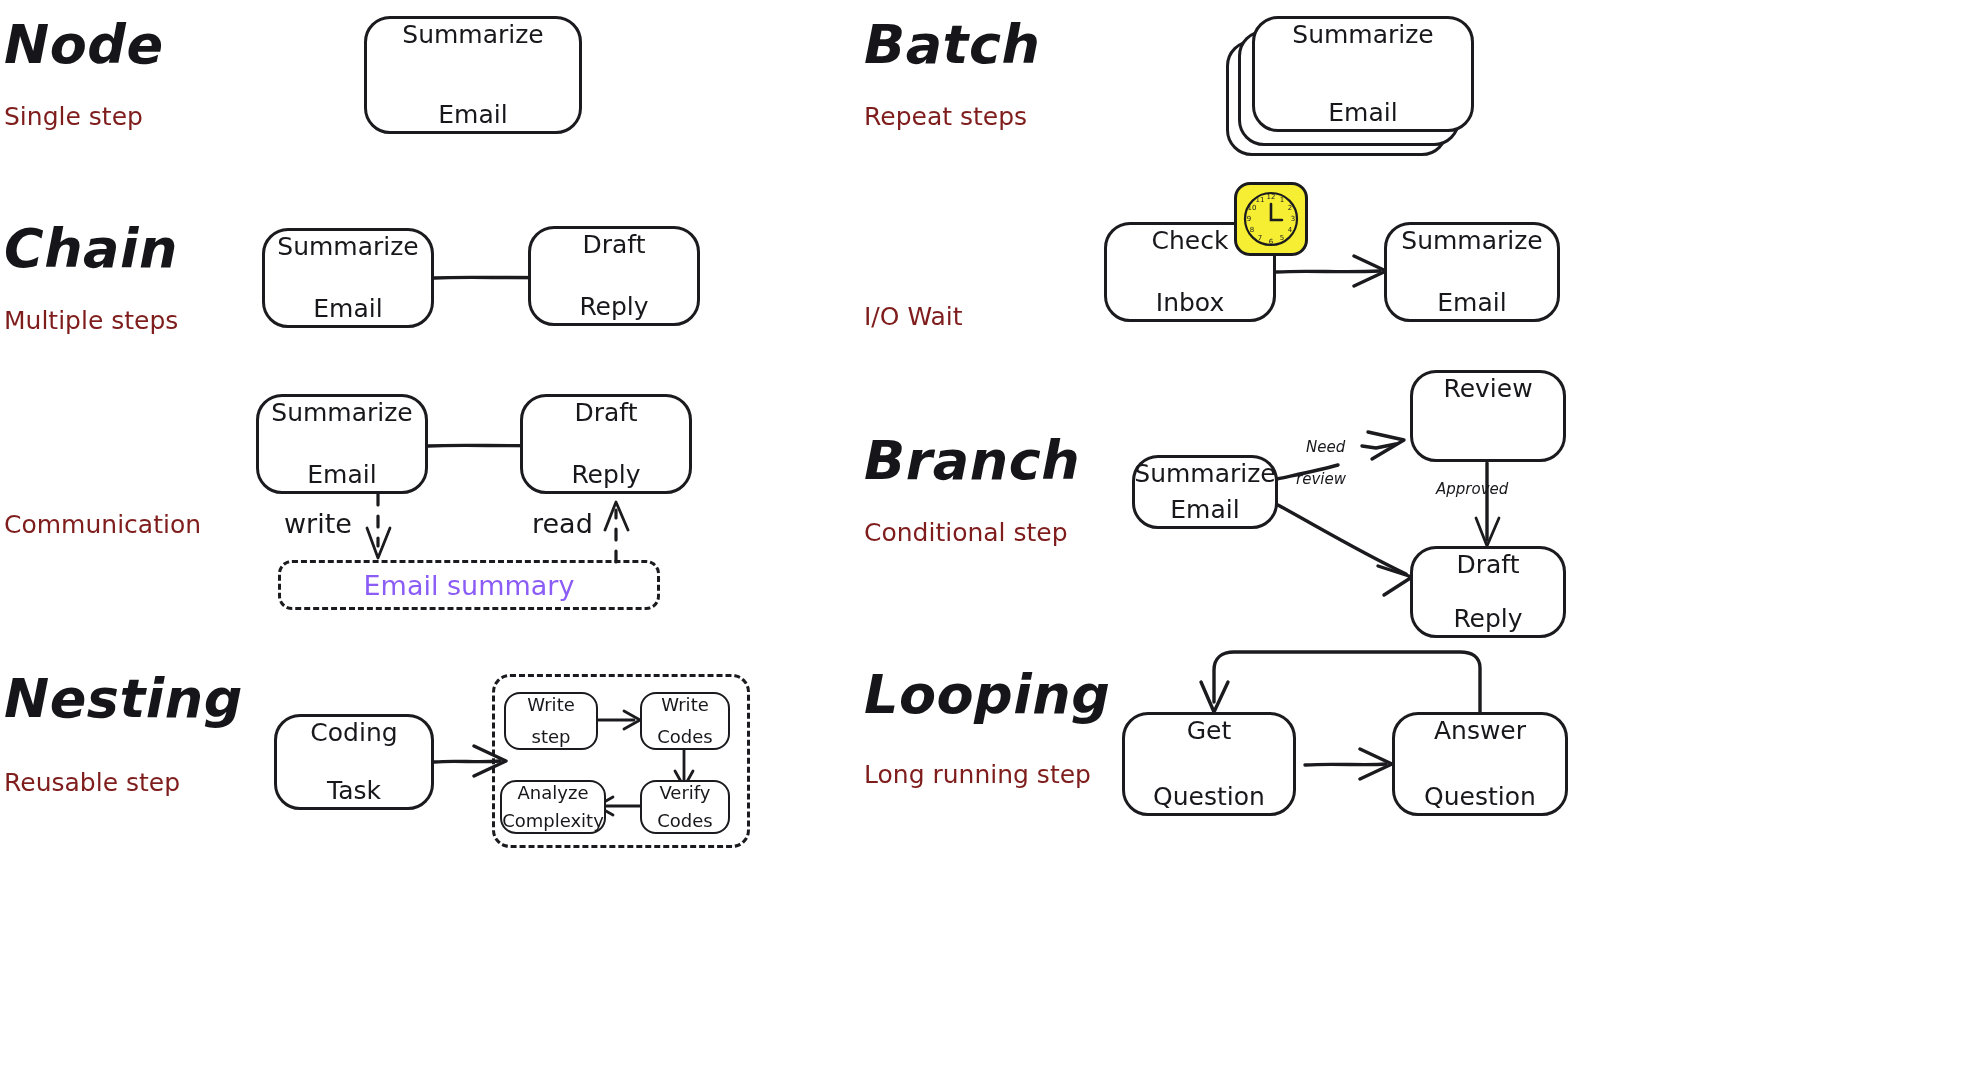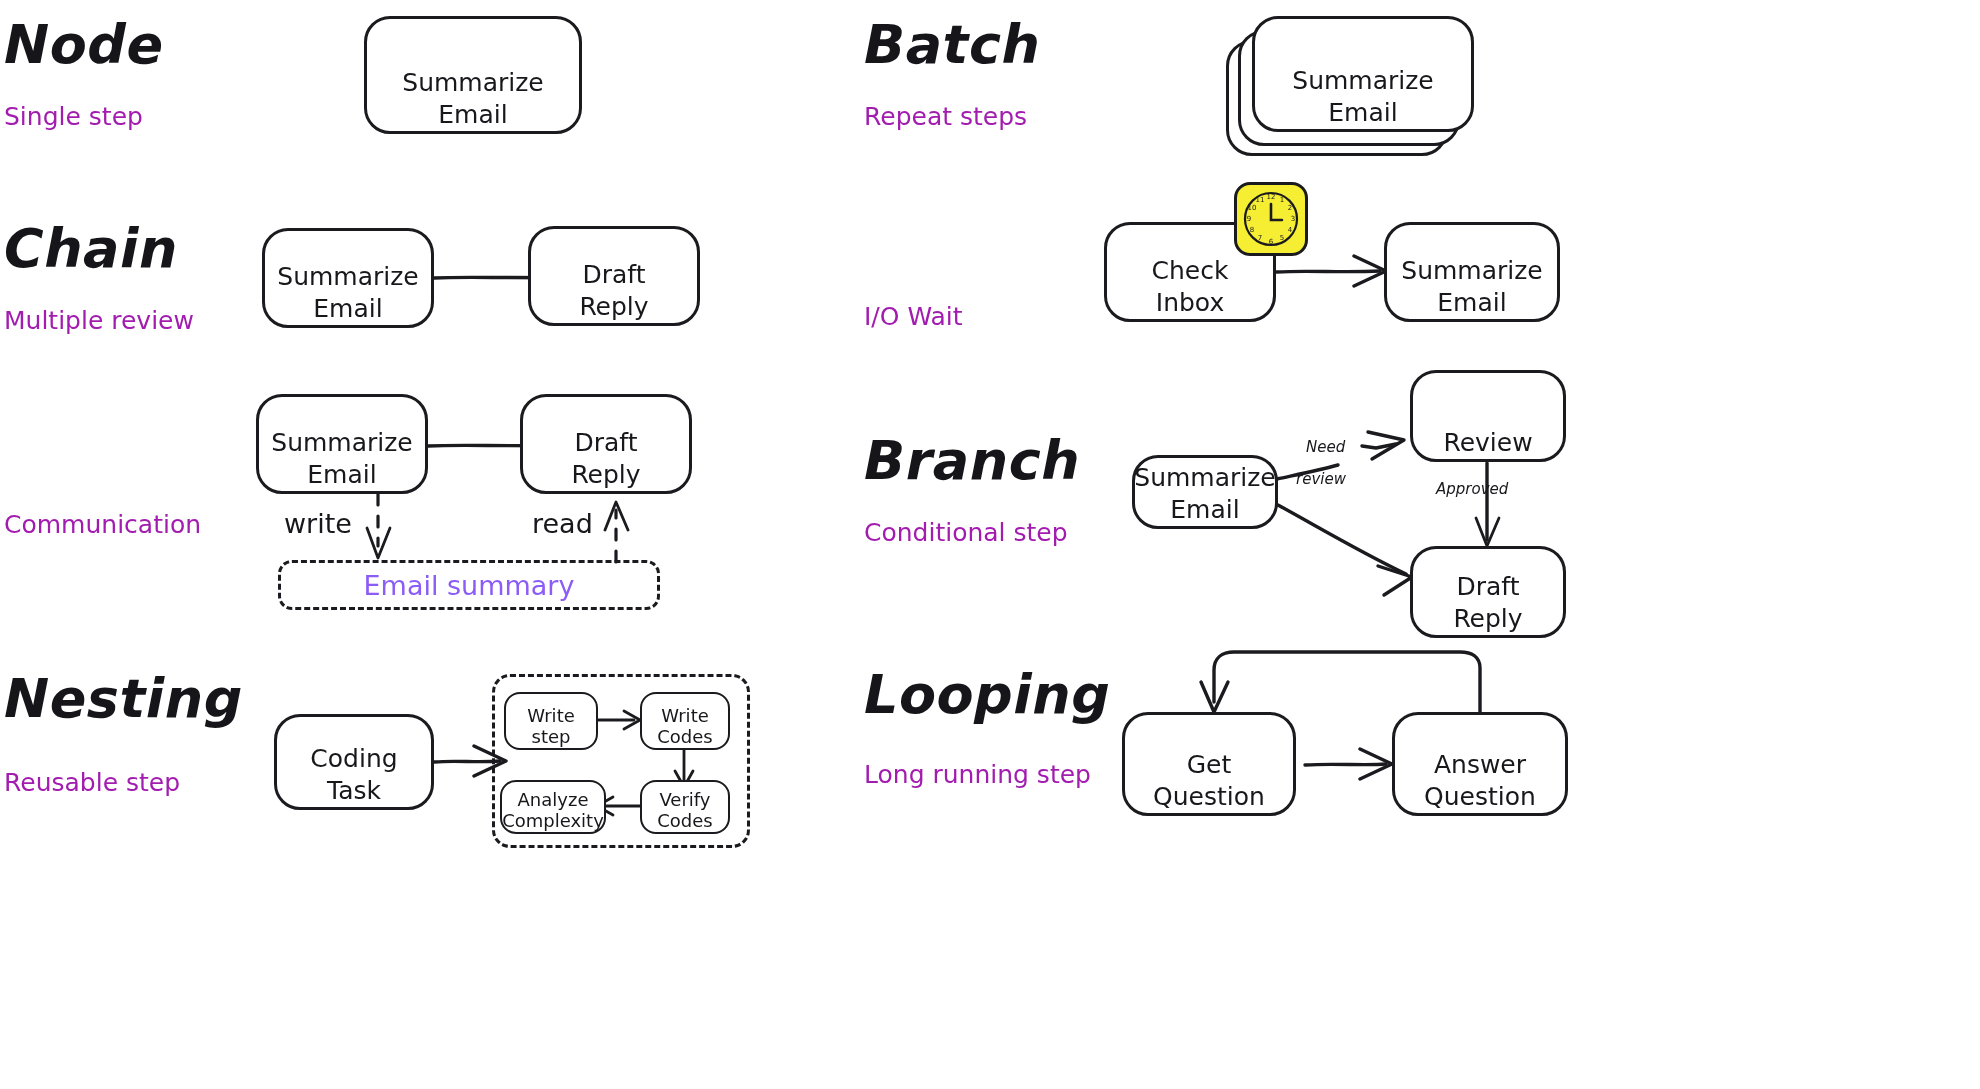--- a/index.html
+++ b/index.html
@@ -28,36 +28,36 @@
     font-style: italic;
     font-size: 54px;
     letter-spacing: 0.5px;
     color: #16161a;
     white-space: nowrap;
     line-height: 1;
   }
   .pattern-sub {
     font-family: "DejaVu Sans", sans-serif;
     font-size: 25px;
-    color: #a21caf;
+    color: #7f1d1d;
     white-space: nowrap;
     line-height: 1;
   }
 
   
   .node {
     position: absolute;
     box-sizing: border-box;
     border: 3.2px solid #1b1b1f;
     border-radius: 26px;
     background: #ffffff;
     display: flex;
     flex-direction: column;
     align-items: center;
-    justify-content: flex-end;
+    justify-content: space-between;
     text-align: center;
     font-family: "DejaVu Sans", sans-serif;
     font-size: 25px;
     line-height: 1.28;
     color: #18181c;
     z-index: 3;
   }
   .node.small {
     border-width: 2.6px;
     border-radius: 16px;
@@ -243,21 +243,21 @@
   <div class="abs pattern-sub" style="left:864px; top:104px;">Repeat steps</div>
 
   <div class="stack-card" style="left:1226px; top:40px; width:222px; height:116px;"></div>
   <div class="stack-card" style="left:1238px; top:30px; width:222px; height:116px;"></div>
   <div class="node" style="left:1252px; top:16px; width:222px; height:116px;">
     <span class="ln">Summarize</span>
     <span class="ln">Email</span>
   </div>
 
   <div class="abs pattern-title" style="left:4px; top:222px;font-style:italic;">Chain</div>
-  <div class="abs pattern-sub" style="left:4px; top:308px;">Multiple review</div>
+  <div class="abs pattern-sub" style="left:4px; top:308px;">Multiple steps</div>
 
   <div class="node" style="left:262px; top:228px; width:172px; height:100px;">
     <span class="ln">Summarize</span>
     <span class="ln">Email</span>
   </div>
   <div class="node" style="left:528px; top:226px; width:172px; height:100px;">
     <span class="ln">Draft</span>
     <span class="ln">Reply</span>
   </div>
 

